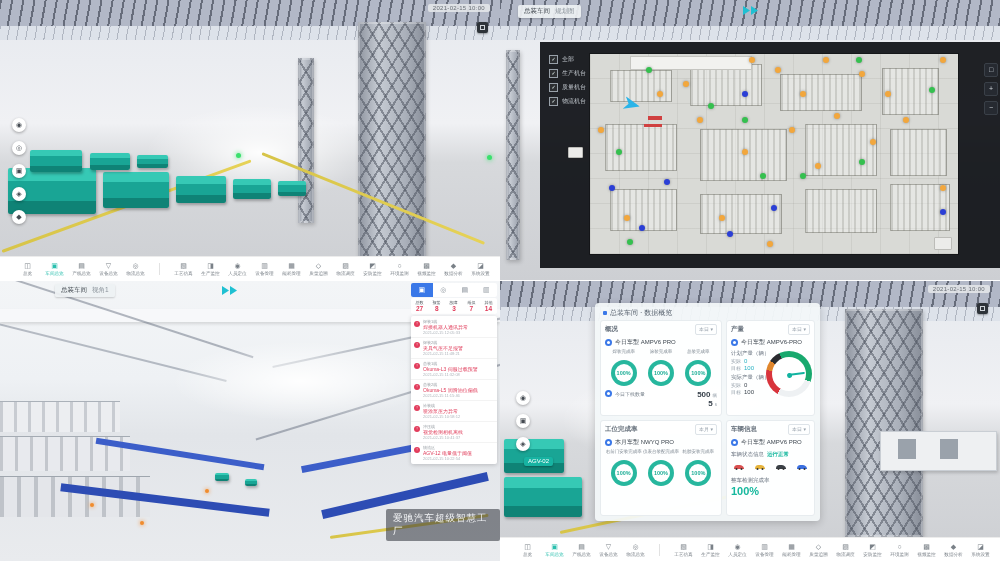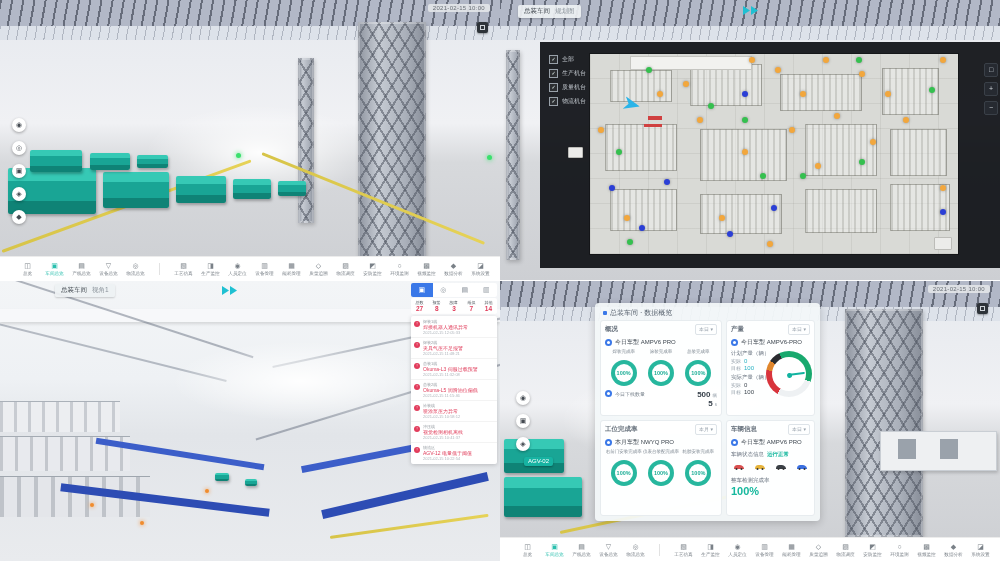--- a/index.html
+++ b/index.html
@@ -479,20 +479,21 @@
         <div class="aitem">
           <span class="aicon">!</span>
           <span class="atxt">
             <span class="atag" style="display:block">物流区</span>
             <span class="adesc" style="display:block">AGV-12 电量低于阈值</span>
             <span class="atime" style="display:block">2021-02-15 10:22:54</span>
           </span>
         </div>
       </div>
   </div>
+  <div class="wmark">爱驰汽车超级智慧工厂</div>
 </div>
 
 <div class="quad" id="q4">
   <div class="hall">
     <div class="skyband"></div>
     <div class="beamband"></div>
     <div class="glow" style="left:60px;top:90px"></div>
     <div class="col" style="left:345px;top:28px;width:78px;height:228px"></div>
     <div style="position:absolute;left:380px;top:150px;width:115px;height:38px;background:#eef0f2;border:1px solid #c9ced4;box-shadow:1px 2px 3px rgba(0,0,0,.18)"></div>
     <div style="position:absolute;left:398px;top:158px;width:18px;height:20px;background:#9aa2ab"></div>

